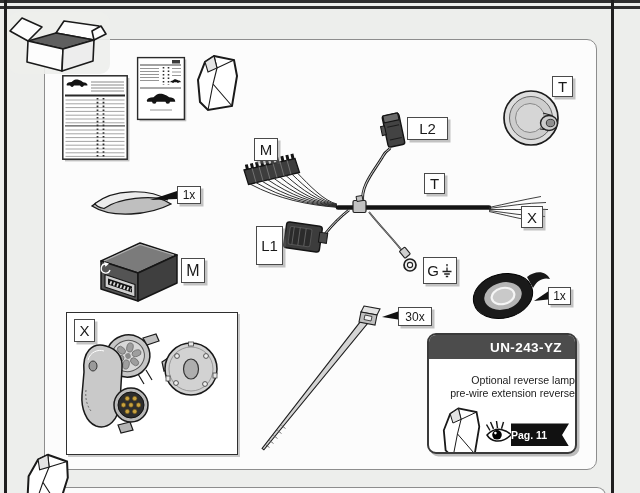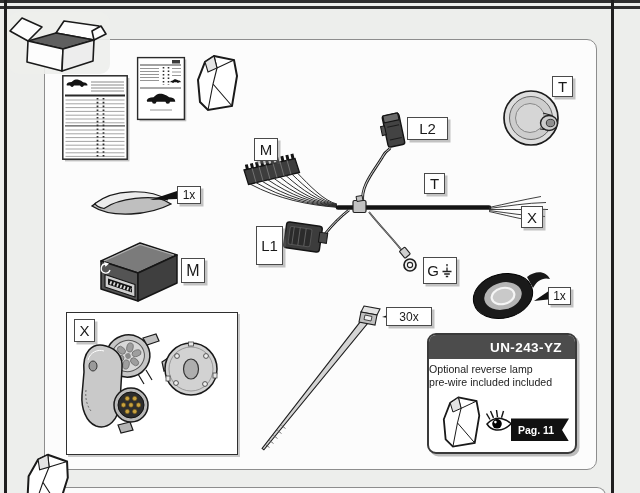--- a/index.html
+++ b/index.html
@@ -36,29 +36,29 @@
   .infobox{
     position:absolute;left:427px;top:333px;width:150px;height:121px;
     background:#fff;border:2px solid #3a3a3a;border-radius:9px;
     box-sizing:border-box;box-shadow:2.5px 2.5px 0 #bdbdbd;z-index:1;overflow:hidden;
   }
   .infobox-header{
     height:24px;background:#4c4c4c;color:#fff;font-weight:bold;font-size:13.5px;
     display:flex;align-items:center;justify-content:center;letter-spacing:.4px;padding-left:48px;
   }
   .infobox-text{
-    margin-top:4px;text-align:left;font-size:10.6px;color:#1c1c1c;line-height:1.25;
+    margin-top:15px;text-align:right;font-size:10.6px;color:#1c1c1c;line-height:1.25;
   }
   .infobox-icons{position:relative;height:70px;}
   .infobox-bag{position:absolute;left:13px;top:1px;}
   .eye{position:absolute;left:57px;top:20px;}
   .pag-banner{
-    position:absolute;left:82px;top:29px;width:58px;height:23px;background:#111;
+    position:absolute;left:82px;top:23px;width:58px;height:23px;background:#111;
     color:#fff;font-weight:bold;font-size:10.5px;display:flex;align-items:center;
-    padding-left:7px;box-sizing:border-box;
+    box-sizing:border-box;
     clip-path:polygon(0 0,100% 0,88% 50%,100% 100%,0 100%);
   }
 </style>
 </head>
 <body>
 
 <div class="page">
 
   <div class="hbar" style="top:0"></div>
   <div class="hbar" style="top:6px"></div>
@@ -66,21 +66,21 @@
   <div class="vborder" style="left:611px"></div>
 
   <div class="panel"></div>
   <div class="panel-next"></div>
   <div class="xbox"></div>
 
   <div class="infobox">
     <div class="infobox-header" style="background: rgb(76, 76, 76);">UN-243-YZ</div>
     <div class="infobox-text">
       <div>Optional reverse lamp</div>
-      <div>pre-wire included included</div>
+      <div>pre-wire extension reverse</div>
     </div>
     <div class="infobox-icons">
       <svg class="infobox-bag" width="40" height="64" viewBox="0 0 44 58">
           <use href="#bag"></use>
         </svg>
       <svg class="eye" width="26" height="25" viewBox="0 0 26 24">
         <path d="M4,10 L0.5,4" stroke="#111" stroke-width="1.4" fill="none"></path>
         <path d="M7.5,8.4 L4.5,1.5" stroke="#111" stroke-width="1.4" fill="none"></path>
         <path d="M11.5,7.6 L10.5,0.5" stroke="#111" stroke-width="1.4" fill="none"></path>
         <path d="M15.5,8.2 L17.5,1.5" stroke="#111" stroke-width="1.4" fill="none"></path>
@@ -296,16 +296,16 @@
   <div class="lbl" style="left:424px;top:173px;width:21px;height:21px">T</div>
   <div class="lbl" style="left:521px;top:206px;width:22px;height:22px">X</div>
   <div class="lbl" style="left:423px;top:257px;width:34px;height:27px;gap:2px">
     <span>G</span>
     <svg width="12" height="16" viewBox="0 0 12 16">
       <path d="M6,1 V3.2 M6,4.6 V8 M1.5,8.5 H10.5 M3.2,11 H8.8 M4.8,13.5 H7.2" stroke="#222" stroke-width="1.3" fill="none"></path>
     </svg>
   </div>
   <div class="lbl" style="left:552px;top:76px;width:21px;height:21px">T</div>
   <div class="lbl small" style="left:548px;top:287px;width:23px;height:18px">1x</div>
-  <div class="lbl small" style="left:386px;top:307px;width:46px;height:19px">30x</div>
+  <div class="lbl small" style="left:398px;top:307px;width:34px;height:19px">30x</div>
   <div class="lbl" style="left:74px;top:319px;width:21px;height:23px">X</div>
 
 </div>
 
 </body></html>

